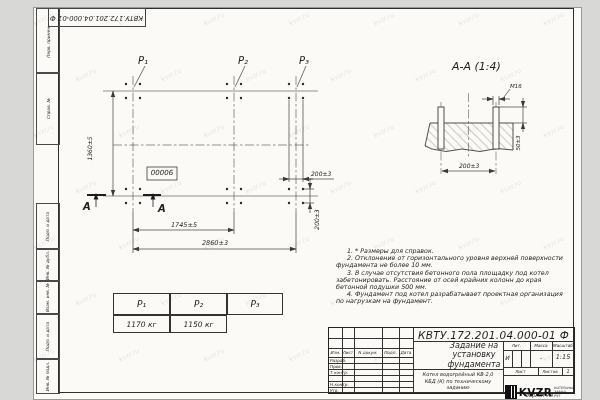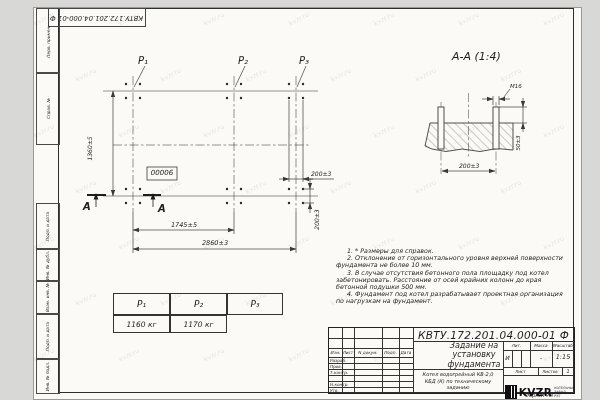--- a/index.html
+++ b/index.html
@@ -241,40 +241,40 @@
   <div class="lbl" style="left:154px;top:221px;width:60px;text-align:center;font-size:6.5px;">1745±5</div>
   <div class="lbl" style="left:185px;top:239px;width:60px;text-align:center;font-size:6.5px;">2860±3</div>
   <div class="lbl" style="left:311px;top:170px;font-size:6px;">200±3</div>
   <div class="rotbox" style="left:304px;top:201px;width:24px;height:36px;">
     <span style="font-size:6px;">200±3</span>
     </div>
 
   <div class="lbl" style="left:83px;top:201px;font-size:10px;font-weight:bold;">А</div>
   <div class="lbl" style="left:158px;top:203px;font-size:10px;font-weight:bold;">А</div>
 
-  <div class="lbl" style="left:452px;top:50px;font-size:11px;">А-А (1:4)</div>
+  <div class="lbl" style="left:452px;top:60px;font-size:11px;">А-А (1:4)</div>
   <div class="lbl" style="left:510px;top:83px;font-size:5.5px;">М16</div>
   <div class="rotbox" style="left:506px;top:128px;width:24px;height:30px;">
     <span style="font-size:5.5px;">50±3</span>
     </div>
   <div class="lbl" style="left:459px;top:162px;font-size:6px;">200±3</div>
 
   <div id="notes" class="abs">
     <p>1. * Размеры для справок.</p>
     <p>2. Отклонение от горизонтального уровня верхней поверхности фундамента не более 10 мм.</p>
     <p>3. В случае отсутствия бетонного пола площадку под котел забетонировать. Расстояние от осей крайних колонн до края бетонной подушки 500 мм.</p>
     <p>4. Фундамент под котел разрабатывает проектная организация по нагрузкам на фундамент.</p>
   </div>
 
   <div id="ptable" class="abs">
     <div class="cell hd">Р₁</div>
     <div class="cell hd">Р₂</div>
     <div class="cell hd">Р₃</div>
-    <div class="cell val">1160 кг</div>
     <div class="cell val">1170 кг</div>
+    <div class="cell val">1150 кг</div>
   </div>
 
   <div id="tblock" class="abs">
 
     <div class="vl" style="left:13px;top:0;height:65px;"></div>
     <div class="vl" style="left:25px;top:0;height:65px;"></div>
     <div class="vl" style="left:53px;top:0;height:65px;"></div>
     <div class="vl" style="left:70px;top:0;height:65px;"></div>
     <div class="vl" style="left:84px;top:0;height:65px;"></div>
     <div class="vl" style="left:174px;top:13px;height:52px;"></div>

